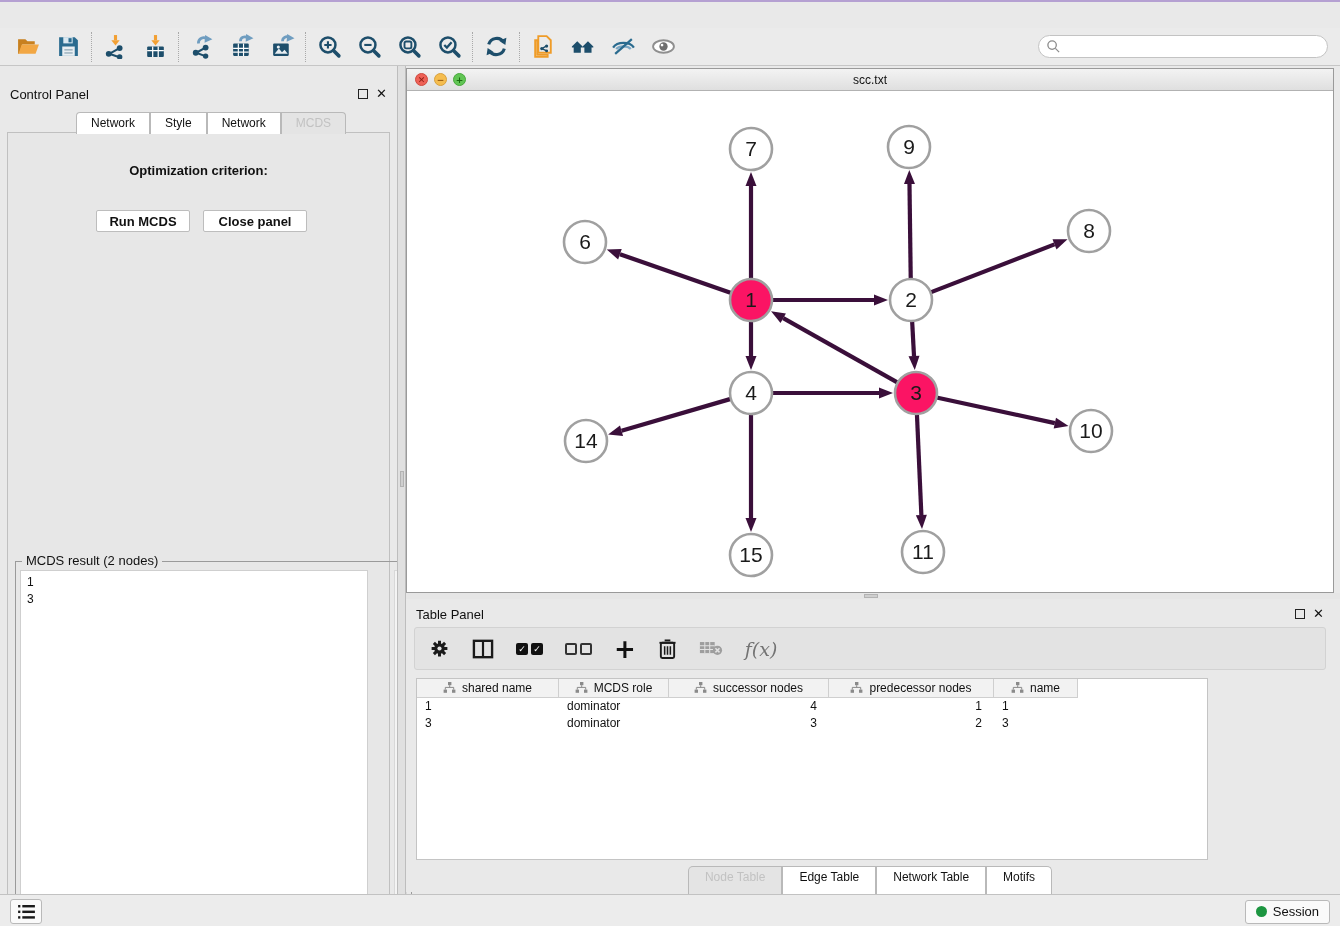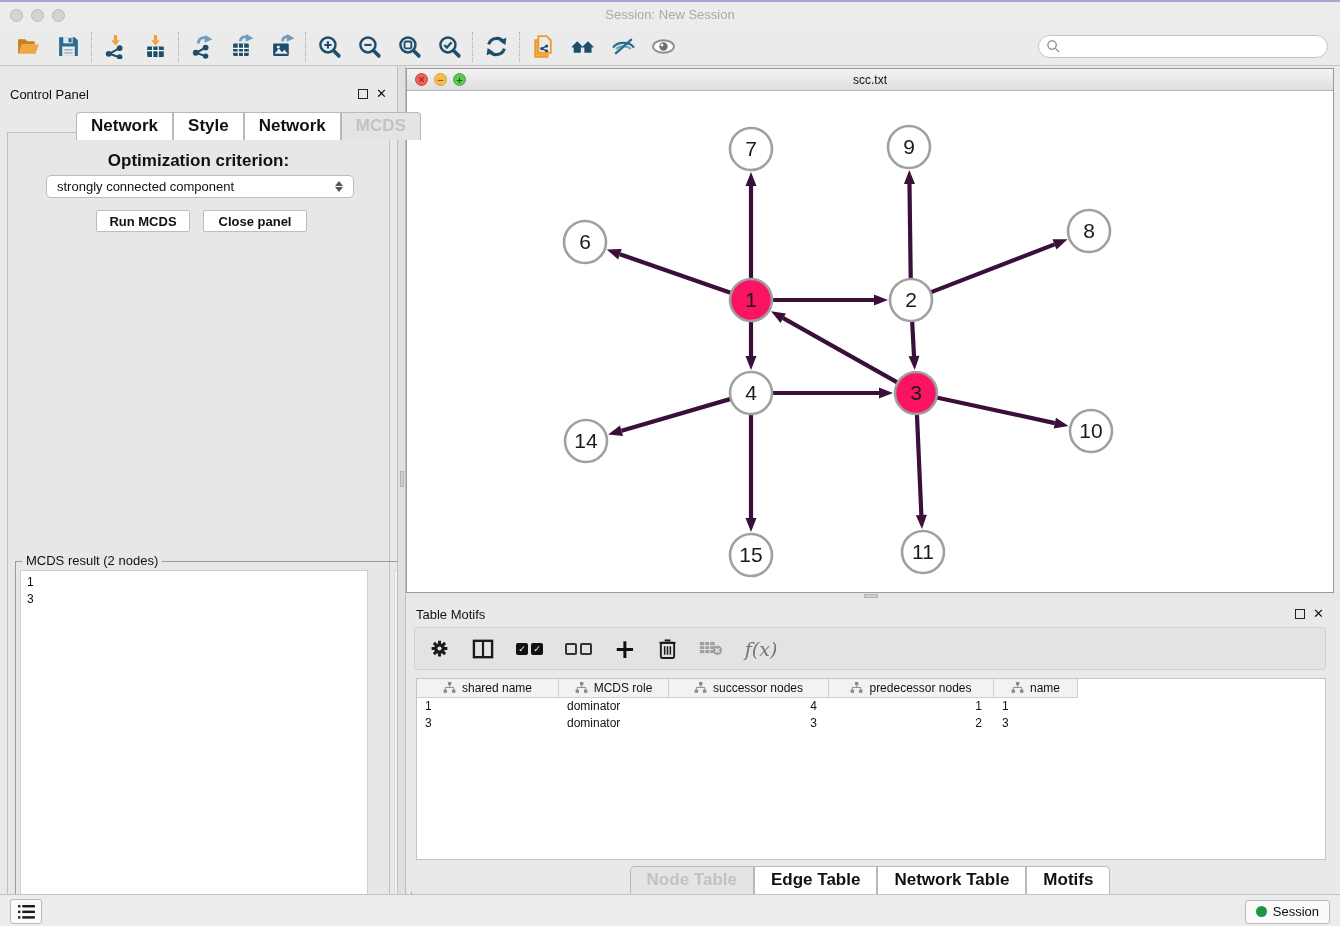--- a/index.html
+++ b/index.html
@@ -23,26 +23,26 @@
   #search-icon { position:absolute; margin-left:8px; margin-top:4px; }
 
   
   #control-panel { left:0; top:77px; width:397px; height:828px; background:#e9e9e9; }
   .panel-head { height:30px; display:flex; align-items:center; padding:0 10px; }
   .panel-title { font-size:13px; color:#111; }
   .win-ctrls { margin-left:auto; display:flex; align-items:center; gap:8px; }
   .float-box { width:10px; height:10px; border:1.5px solid #222; display:inline-block; }
   .close-x { font-size:13px; font-weight:bold; color:#111; font-family:"DejaVu Sans",sans-serif; line-height:10px; }
   #cp-tabs { position:absolute; left:76px; top:33px; display:flex; z-index:2; }
-  .tab { border:1px solid #b9b9b9; border-bottom:none; background:#fff; padding:3px 14px 4px; font-size:17px; font-weight:700; color:#111; }
+  .tab { border:1px solid #b9b9b9; border-bottom:none; background:#fff; padding:3px 14px 4px; font-size:12px; font-weight:400; color:#111; }
   .tab:first-child { border-radius:4px 0 0 0; }
   .tab:last-child { border-radius:0 4px 0 0; }
   .tab.selected { background:#e4e4e4; color:#c2c2c2; }
   #cp-content { position:absolute; left:7px; top:53px; width:383px; height:768px; background:#e7e7e7; border:1px solid #c0c0c0; }
-  #opt-label { width:100%; text-align:center; margin-top:18px; font-size:17px; font-weight:600; color:#111; }
+  #opt-label { width:100%; text-align:center; margin-top:30px; font-size:13px; font-weight:600; color:#111; }
   #criterion-select { position:absolute; left:38px; top:42px; width:308px; height:23px; background:#fff; border:1px solid #bdbdbd; border-radius:5px; display:flex; align-items:center; padding:0 10px; font-size:13px; color:#111; }
   .stepper { margin-left:auto; display:flex; flex-direction:column; gap:1px; }
   .stepper i { width:0; height:0; border-left:4px solid transparent; border-right:4px solid transparent; }
   .stepper .up { border-bottom:5px solid #555; }
   .stepper .dn { border-top:5px solid #555; }
   .cp-btn { position:absolute; top:77px; height:22px; background:#fff; border:1px solid #bdbdbd; border-radius:2px; font-size:13px; font-weight:600; color:#111; display:flex; align-items:center; justify-content:center; }
   #run-btn { left:88px; width:94px; }
   #closepanel-btn { left:195px; width:104px; }
   #mcds-fieldset { position:absolute; left:7px; top:428px; width:397px; height:375px; border:1px solid #9a9a9a; }
   #mcds-legend { position:absolute; left:6px; top:-9px; background:#e7e7e7; padding:0 4px; font-size:13px; color:#111; }
@@ -68,21 +68,21 @@
   
   #table-panel { left:406px; top:597px; width:928px; height:293px; background:#e9e9e9; }
   #tp-toolbar { position:absolute; left:8px; top:28px; width:912px; height:43px; background:#e3e3e3; border:1px solid #d2d2d2; border-radius:3px; display:flex; align-items:center; padding-left:14px; gap:22px; }
   .tpi { display:flex; align-items:center; justify-content:center; height:26px; }
   .chkpair { display:flex; gap:3px; }
   .chk { width:12px; height:12px; border-radius:2px; display:flex; align-items:center; justify-content:center; }
   .chk.on { background:#111; color:#fff; font-size:9px; font-family:"DejaVu Sans",sans-serif; }
   .chk.off { border:2px solid #333; background:transparent; }
   .plus-glyph { font-size:26px; font-weight:bold; color:#111; line-height:20px; font-family:"DejaVu Sans",sans-serif; }
   .fx-glyph { font-family:"DejaVu Serif",serif; font-style:italic; font-size:19px; color:#737373; }
-  #data-table { position:absolute; left:10px; top:79px; width:910px; height:182px; background:#fff; border:1px solid #c4c4c4; }
+  #data-table { position:absolute; left:10px; top:79px; width:792px; height:182px; background:#fff; border:1px solid #c4c4c4; }
   #tbl-head { display:flex; }
   .th { background:#f2f2f2; border-right:1px solid #cfcfcf; border-bottom:1px solid #cfcfcf; height:19px; display:flex; align-items:center; justify-content:center; gap:6px; font-size:12px; color:#111; }
   .th svg { flex:none; }
   .tr { display:flex; height:17px; }
   .td { font-size:12px; color:#111; padding:1px 8px 0; white-space:nowrap; overflow:hidden; }
   .td.right { text-align:right; padding-right:12px; }
   #tp-tabs { position:absolute; left:0; top:267px; width:100%; display:flex; justify-content:center; }
   #tp-tabs .tab { padding:3px 16px 18px; border-bottom:1px solid #15803d; border-radius:0; }
   #tp-tabs .tab:first-child { border-radius:5px 0 0 5px; }
   #tp-tabs .tab:last-child { border-radius:0 5px 5px 0; }
@@ -91,28 +91,20 @@
   #statusbar { left:0; top:892px; width:1340px; height:34px; background:#ececec; border-top:1px solid #c2c2c2; display:flex; align-items:center; padding:0 10px; }
   #tasklist-btn { width:32px; height:25px; background:#fafafa; border:1px solid #b9b9b9; border-radius:3px; display:flex; align-items:center; justify-content:center; }
   #memory-btn { margin-left:auto; height:24px; background:#fafafa; border:1px solid #b9b9b9; border-radius:3px; display:flex; align-items:center; gap:6px; padding:0 10px; font-size:13px; color:#111; }
   #memory-dot { width:11px; height:11px; border-radius:50%; background:#1d9641; }
 </style>
 </head>
 <body>
 
 <div id="app">
 
-  <div id="titlebar" class="abs">
-    <div style="position:absolute; left:10px; top:7px; display:flex; gap:8px;">
-      <span class="tl-dot"></span>
-      <span class="tl-dot"></span>
-      <span class="tl-dot"></span>
-    </div>
-    <div id="main-title">Session: New Session</div>
-  </div>
 
   <div id="toolbar" class="abs">
     <div class="tb-btn" style="margin-left:8px">
       <svg viewBox="0 0 24 24">
           <path d="M2 5h7l2 2h7v3H6L3 19H2z" fill="#c8801f"></path>
           <path d="M5.5 10H22l-3.2 9H2.4z" fill="#f2a744"></path>
         </svg>
     </div>
     <div class="tb-btn">
       <svg viewBox="0 0 24 24">
@@ -258,27 +250,20 @@
       </span>
     </div>
     <div id="cp-tabs">
         <div class="tab">Network</div>
         <div class="tab">Style</div>
         <div class="tab">Network</div>
         <div class="tab selected">MCDS</div>
       </div>
     <div id="cp-content">
       <div id="opt-label">Optimization criterion:</div>
-      <div id="criterion-select">
-        <span>strongly connected component</span>
-        <span class="stepper">
-            <i class="up"></i>
-            <i class="dn"></i>
-          </span>
-      </div>
       <div id="run-btn" class="cp-btn">Run MCDS</div>
       <div id="closepanel-btn" class="cp-btn">Close panel</div>
       <div id="mcds-fieldset">
         <span id="mcds-legend">MCDS result (2 nodes)</span>
         <div id="mcds-area">
             <div>1</div>
             <div>3</div>
           </div>
         <div id="mcds-scroll"></div>
       </div>
@@ -348,21 +333,21 @@
         <text x="1090" y="435" text-anchor="middle" font-size="21" font-family="&quot;Liberation Sans&quot;,&quot;DejaVu Sans&quot;,sans-serif" fill="#1a1a1a">10</text>
         <circle cx="750" cy="552" r="21" fill="#ffffff" stroke="#a0a0a0" stroke-width="2.6"></circle>
         <text x="750" y="559" text-anchor="middle" font-size="21" font-family="&quot;Liberation Sans&quot;,&quot;DejaVu Sans&quot;,sans-serif" fill="#1a1a1a">15</text>
         <circle cx="922" cy="549" r="21" fill="#ffffff" stroke="#a0a0a0" stroke-width="2.6"></circle>
         <text x="922" y="556" text-anchor="middle" font-size="21" font-family="&quot;Liberation Sans&quot;,&quot;DejaVu Sans&quot;,sans-serif" fill="#1a1a1a">11</text>
       </svg>
   </div>
 
   <div id="table-panel" class="abs">
     <div class="panel-head">
-      <span class="panel-title">Table Motifs</span>
+      <span class="panel-title">Table Panel</span>
       <span class="win-ctrls">
         <span class="float-box"></span>
         <span class="close-x">✕</span>
       </span>
     </div>
     <div id="tp-toolbar">
       <span class="tpi">
         <svg width="21" height="21" viewBox="0 0 24 24">
             <g stroke="#1a1a1a" stroke-width="3.4">
               <path d="M12 3v18M3 12h18M5.6 5.6l12.8 12.8M18.4 5.6L5.6 18.4"></path>

